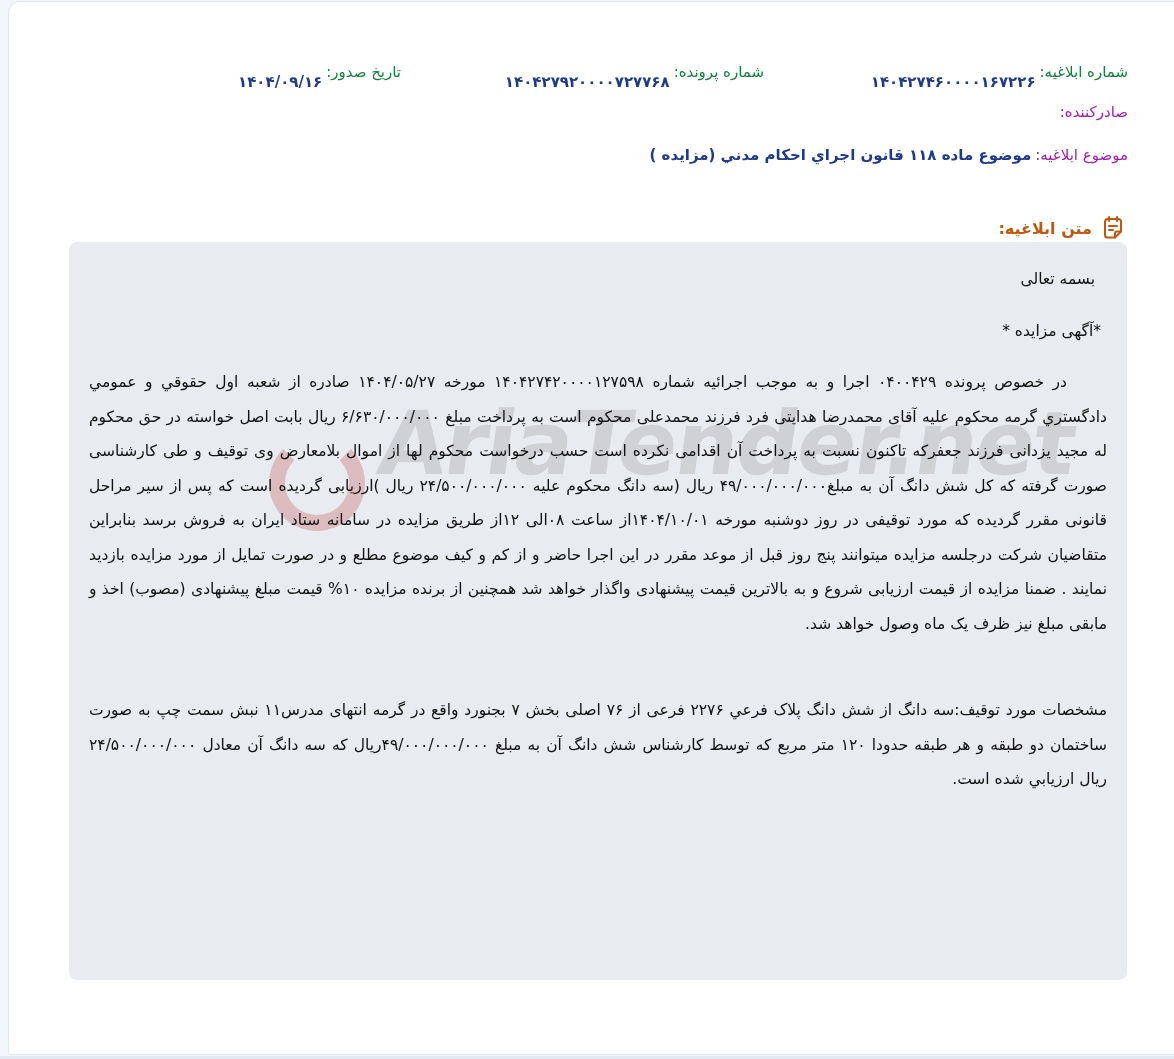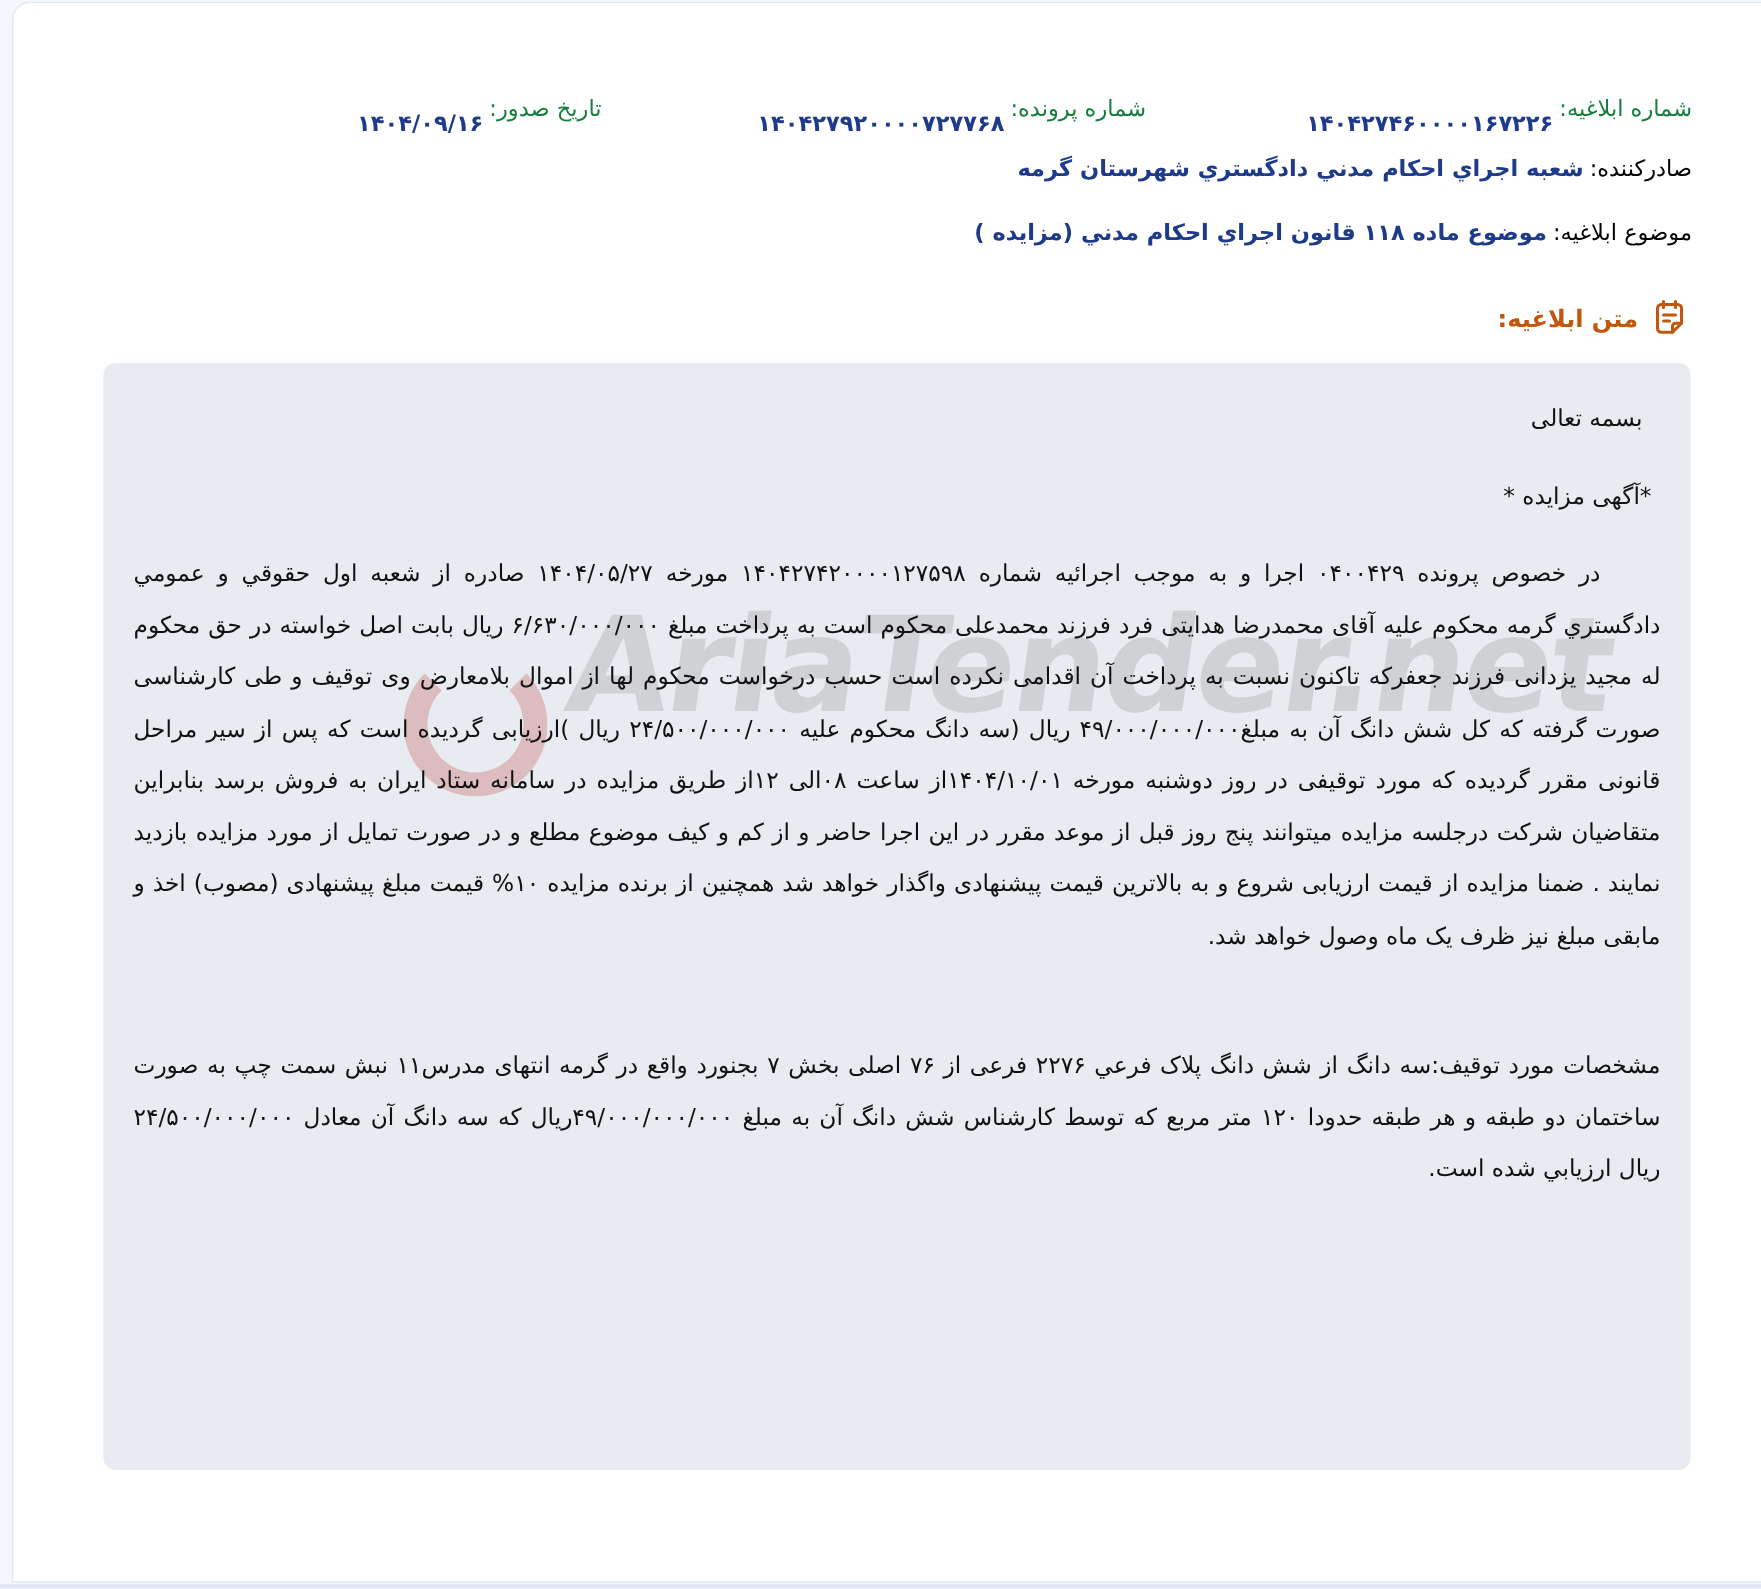--- a/index.html
+++ b/index.html
@@ -47,29 +47,29 @@
 
     .line {
       position: absolute;
       right: 46px;
       height: 26px;
       display: flex;
       align-items: center;
       font-size: 15px;
       white-space: nowrap;
     }
-    .line .lbl { color: #000000; margin-left: 4px; }
+    .line .lbl { color: #a21caf; margin-left: 4px; }
     .line .val { color: #1e3a8a; font-weight: bold; }
     .issuer { top: 97px; }
     .subject { top: 140px; }
 
     .section-title {
       position: absolute;
       right: 48px;
-      top: 196px;
+      top: 212px;
       height: 28px;
       display: flex;
       align-items: center;
       color: #c2570c;
       font-size: 16px;
       font-weight: bold;
     }
     .section-title .icon {
       width: 26px;
       height: 26px;
@@ -156,21 +156,20 @@
       <span class="val">۱۴۰۴۲۷۹۲۰۰۰۰۷۲۷۷۶۸</span>
     </div>
     <div class="meta-item m3">
       <span class="lbl">تاریخ صدور:</span>
       <span class="val">۱۴۰۴/۰۹/۱۶</span>
     </div>
   </div>
 
   <div class="line issuer">
     <span class="lbl">صادرکننده:</span>
-    <span class="val">شعبه اجراي احكام مدني دادگستري شهرستان گرمه</span>
   </div>
 
   <div class="line subject">
     <span class="lbl">موضوع ابلاغیه:</span>
     <span class="val">موضوع ماده ۱۱۸ قانون اجراي احكام مدني (مزايده )</span>
   </div>
 
   <div class="section-title">
     <span class="icon">
       <svg width="26" height="26" viewBox="0 0 26 26" fill="none" stroke="#c2570c" stroke-width="2" stroke-linecap="round" stroke-linejoin="round">

